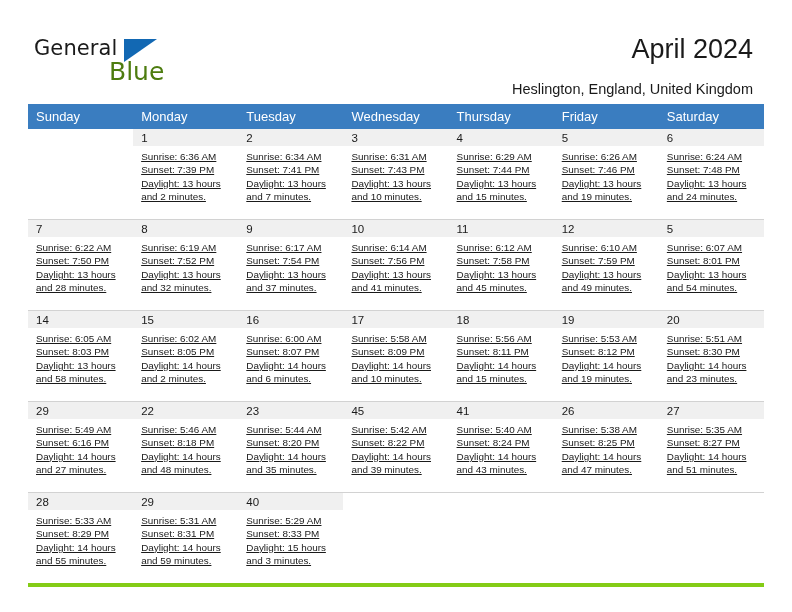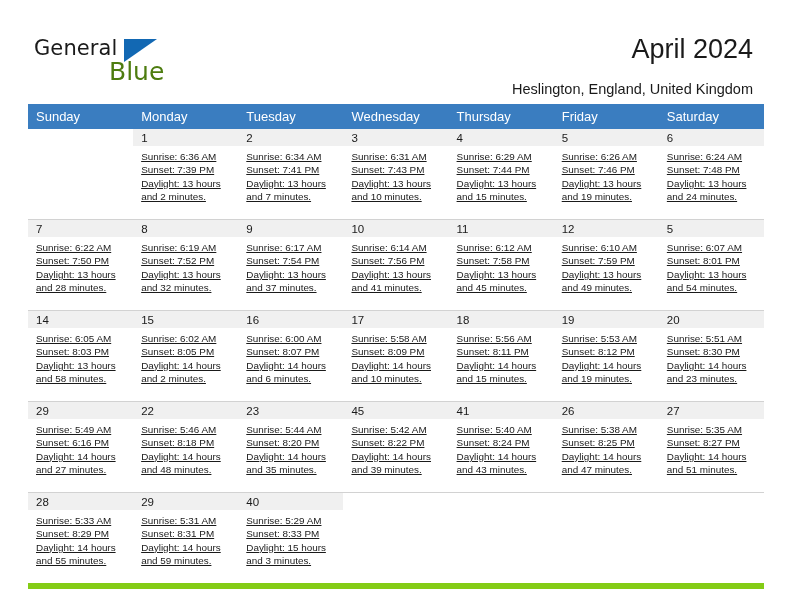--- a/index.html
+++ b/index.html
@@ -135,21 +135,21 @@
     text-decoration: underline;
   }
   .details div {
     white-space: nowrap;
   }
   
   tr.week td {
     border-bottom: 1px solid #d2d2d2;
   }
   tr.week.last td {
-    border-bottom: 6px solid #84cc16;
+    border-bottom: 4px solid #84cc16;
   }
 </style>
 </head>
 <body>
 
 <div class="page">
 
   <div class="header">
 
     <div class="brand">

